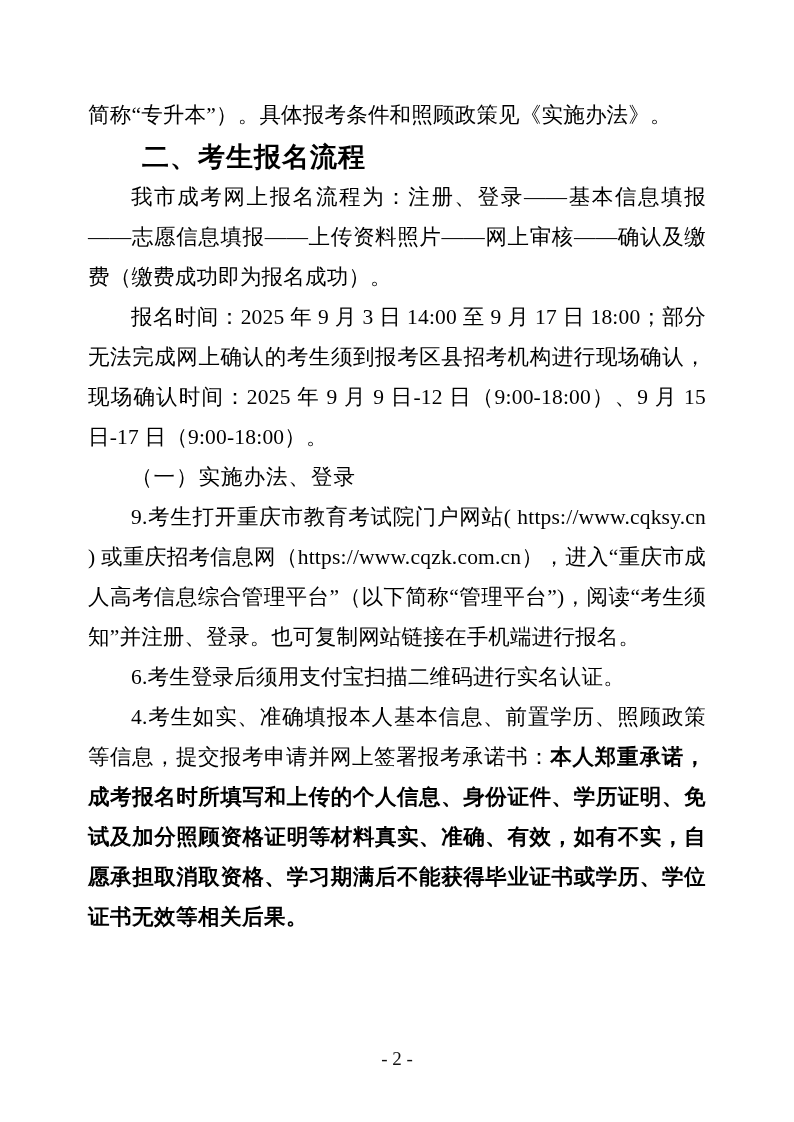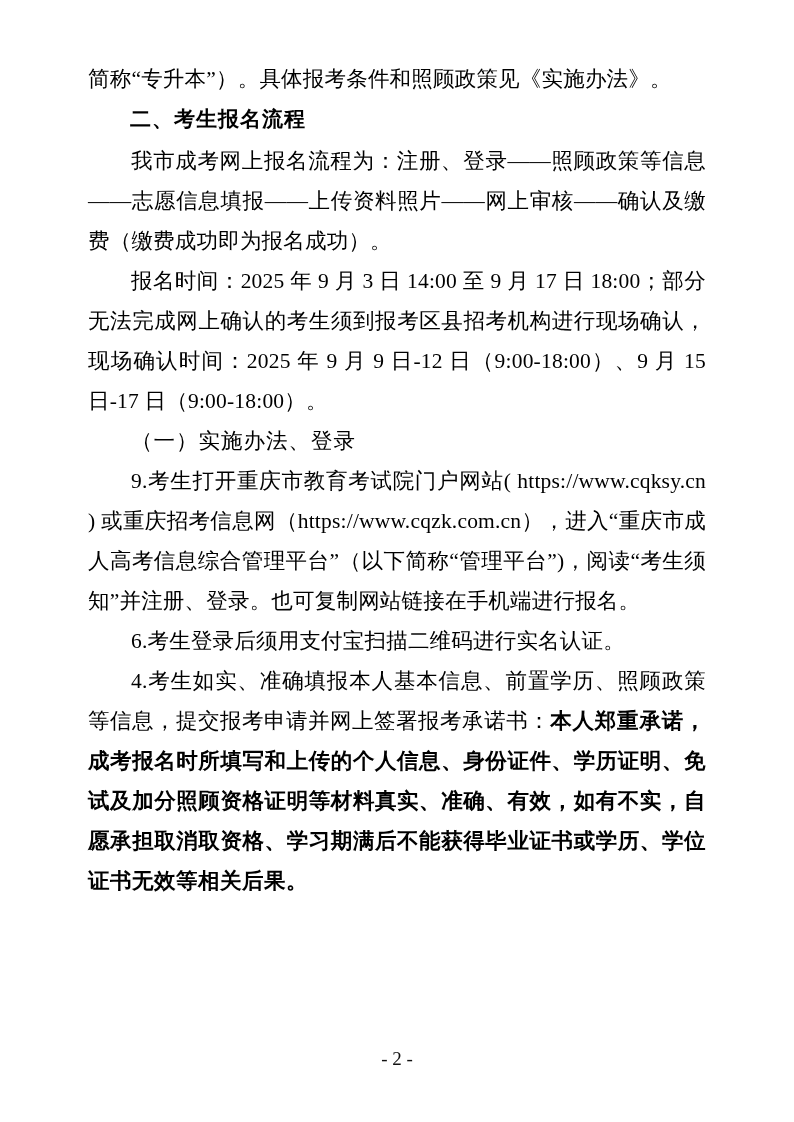--- a/index.html
+++ b/index.html
@@ -15,21 +15,21 @@
     position: relative;
     overflow: hidden;
   }
   .page {
     position: absolute;
     left: 0;
     top: 0;
     width: 794px;
     height: 1122px;
     box-sizing: border-box;
-    padding: 59px 88px 60px 88px;
+    padding: 95px 88px 60px 88px;
   }
   .doc-body {
     font-size: 21.5px;
     line-height: 40px;
     text-align: justify;
     text-justify: inter-ideograph;
     letter-spacing: 0.2px;
   }
   p {
     margin: 0;
@@ -37,22 +37,22 @@
   }
   .para {
     text-indent: 2em;
   }
   .noindent {
     text-indent: 0;
   }
   .heading2 {
     text-indent: 2em;
     font-weight: bold;
-    font-family: Liberation Mono, monospace;
-    font-size: 21px;
+    font-family: Liberation Serif, serif;
+    font-size: 27px;
     letter-spacing: 1px;
     margin-top: 2px;
     margin-bottom: 2px;
   }
   .subheading {
     text-indent: 2em;
     font-weight: normal;
     letter-spacing: 1px;
   }
   .bold-run {
@@ -80,21 +80,21 @@
 </head>
 <body>
 
 <div class="page">
   <div class="doc-body">
 
     <p class="para noindent block">简称“专升本”）。具体报考条件和照顾政策见《实施办法》。</p>
 
     <p class="heading2 block">二、考生报名流程</p>
 
-    <p class="para block">我市成考网上报名流程为：注册、登录——照顾政策等信息——志愿信息填报——上传资料照片——网上审核——确认及缴费（缴费成功即为报名成功）。</p>
+    <p class="para block">我市成考网上报名流程为：注册、登录——基本信息填报——志愿信息填报——上传资料照片——网上审核——确认及缴费（缴费成功即为报名成功）。</p>
 
     <p class="para block">报名时间：2025 年 9 月 3 日 14:00 至 9 月 17 日 18:00；部分无法完成网上确认的考生须到报考区县招考机构进行现场确认，现场确认时间：2025 年 9 月 9 日-12 日（9:00-18:00）、9 月 15 日-17 日（9:00-18:00）。</p>
 
     <p class="subheading block">（一）实施办法、登录</p>
 
     <p class="para block">9.考生打开重庆市教育考试院门户网站( https://www.cqksy.cn ) 或重庆招考信息网（https://www.cqzk.com.cn），进入“重庆市成人高考信息综合管理平台”（以下简称“管理平台”)，阅读“考生须知”并注册、登录。也可复制网站链接在手机端进行报名。</p>
 
     <p class="para block">6.考生登录后须用支付宝扫描二维码进行实名认证。</p>
 
 

